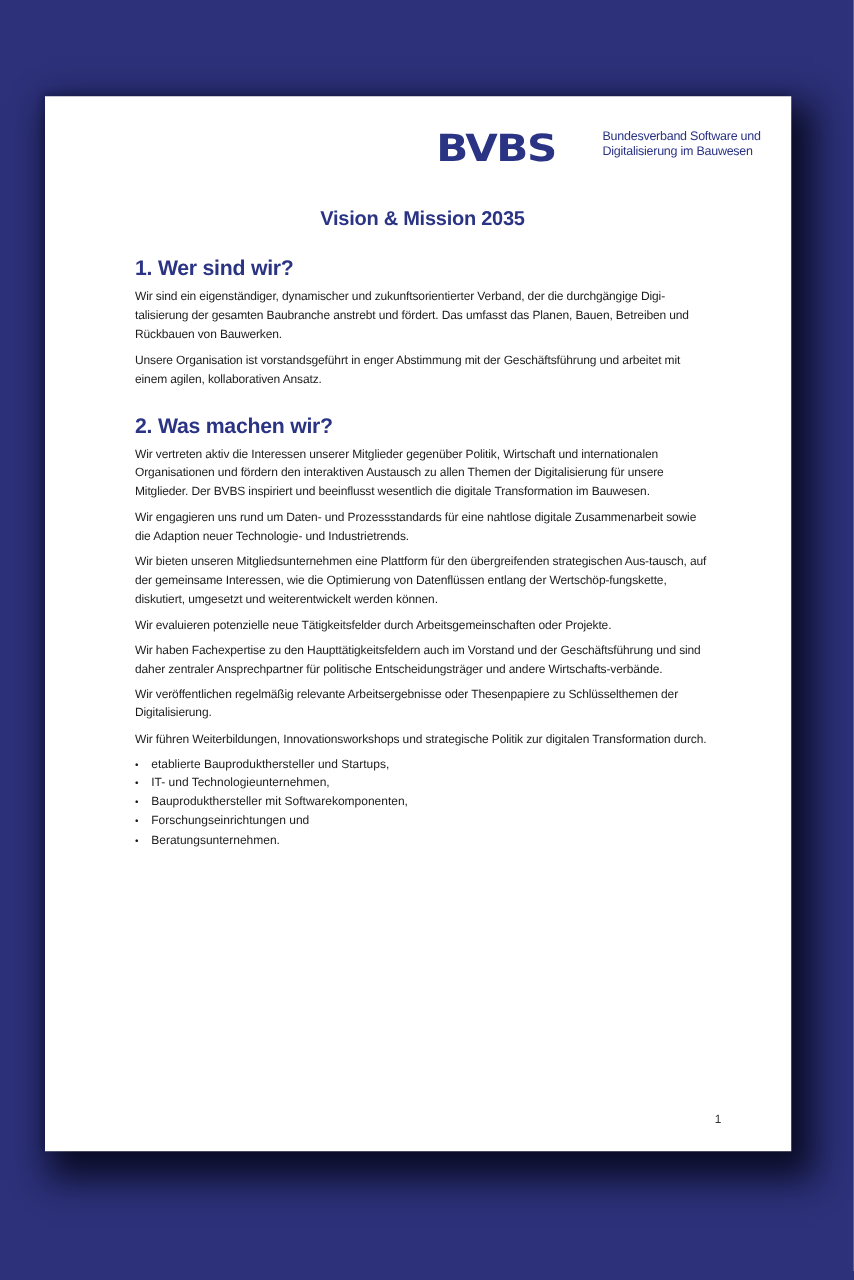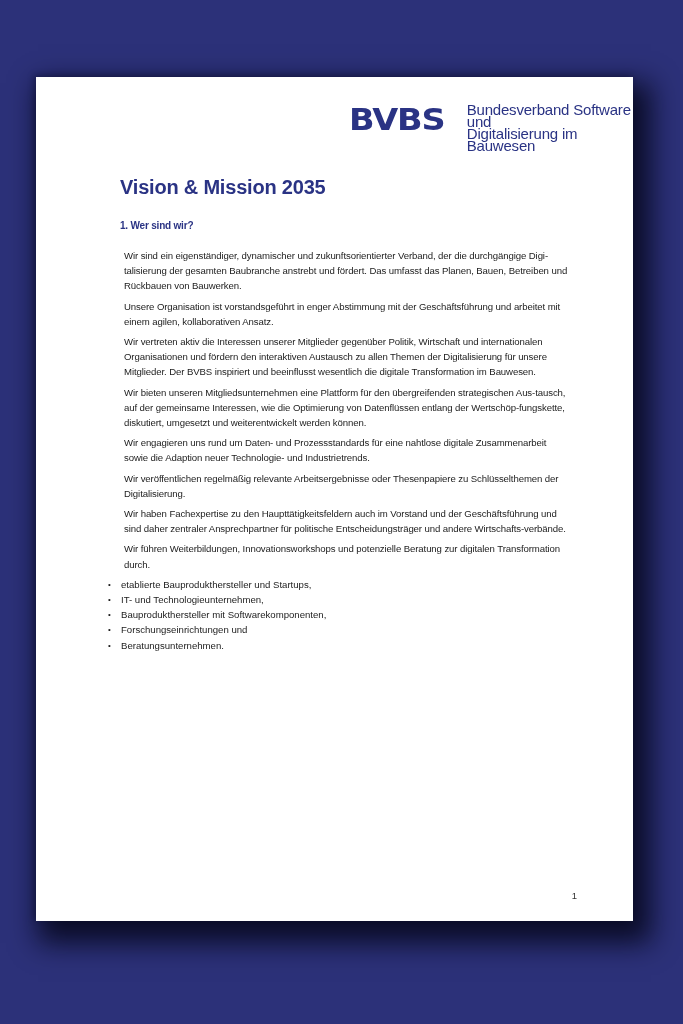--- a/index.html
+++ b/index.html
@@ -19,39 +19,39 @@
     display: flex;  gap: 15px;
   }
   .logo-mark {
     font-family: "DejaVu Sans", sans-serif; font-weight: bold;
     font-size: 30px; letter-spacing: -1px; color: #2a3384;
     transform: scaleX(1.12); transform-origin: left center;
     line-height: 32px; width: 112px;
   }
   .logo-text {
     font-family: "Liberation Sans Narrow", "Liberation Sans", sans-serif;
-    font-size: 15px; line-height: 12px; color: #2a3384; margin-left: 6px;
+    font-size: 10px; line-height: 12px; color: #2a3384; margin-left: 6px;
     letter-spacing: -0.2px;
   }
   .content {
     position: absolute; left: 72px; top: 85px; width: 460px;
     color: #1c1c1c;
   }
   h1 {
-    margin: 12px; color: #2a3384; font-size: 20px; font-weight: bold;
-    line-height: 26px; letter-spacing: -0.2px;
+    margin: 1px; color: #2a3384; font-size: 16px; font-weight: bold;
+    line-height: 26px; letter-spacing: -0.2px; text-align: center;
   }
   h2 {
-    margin: 12px; color: #2a3384; font-size: 10px; font-weight: bold;
+    margin: 0; color: #2a3384; font-size: 17px; font-weight: bold;
     line-height: 20px; letter-spacing: -0.2px;
   }
   .sec1-title { margin-top: 16px; }
   .sec-title { margin-top: 20px; }
   p {
-    margin: 5px 0 0 16px; font-size: 9.6px; line-height: 15.2px;
+    margin: 5px 0 0 0; font-size: 9.6px; line-height: 15.2px;
     letter-spacing: -0.1px; text-align: left;
   }
   p + p { margin-top: 5px; }
   ul { list-style: none; margin: 5px 0 0 0; padding: 0; }
   li { font-size: 9.6px; line-height: 15.2px; position: relative; padding-left: 13px; }
   li .bullet { position: absolute; left: 0; top: 0; font-size: 8px; }
   .page-number {
     position: absolute; right: 56px; bottom: 20px; font-size: 9.5px; color: #333;
   }
 </style>
@@ -70,26 +70,28 @@
   <div class="content">
     <h1>Vision &amp; Mission 2035</h1>
 
     <section>
       <h2 class="sec1-title">1. Wer sind wir?</h2>
       <p>Wir sind ein eigenständiger, dynamischer und zukunftsorientierter Verband, der die durchgängige Digi-talisierung der gesamten Baubranche anstrebt und fördert. Das umfasst das Planen, Bauen, Betreiben und Rückbauen von Bauwerken.</p>
       <p>Unsere Organisation ist vorstandsgeführt in enger Abstimmung mit der Geschäftsführung und arbeitet mit einem agilen, kollaborativen Ansatz.</p>
     </section>
 
     <section>
+      <h2 class="sec-title">2. Was machen wir?</h2>
       <p>Wir vertreten aktiv die Interessen unserer Mitglieder gegenüber Politik, Wirtschaft und internationalen Organisationen und fördern den interaktiven Austausch zu allen Themen der Digitalisierung für unsere Mitglieder. Der BVBS inspiriert und beeinflusst wesentlich die digitale Transformation im Bauwesen.</p>
+      <p>Wir engagieren uns rund um Daten- und Prozessstandards für eine nahtlose digitale Zusammenarbeit sowie die Adaption neuer Technologie- und Industrietrends.</p>
       <p>Wir bieten unseren Mitgliedsunternehmen eine Plattform für den übergreifenden strategischen Aus-tausch, auf der gemeinsame Interessen, wie die Optimierung von Datenflüssen entlang der Wertschöp-fungskette, diskutiert, umgesetzt und weiterentwickelt werden können.</p>
-      <p>Wir engagieren uns rund um Daten- und Prozessstandards für eine nahtlose digitale Zusammenarbeit sowie die Adaption neuer Technologie- und Industrietrends.</p>
+      <p>Wir evaluieren potenzielle neue Tätigkeitsfelder durch Arbeitsgemeinschaften oder Projekte.</p>
+      <p>Wir haben Fachexpertise zu den Haupttätigkeitsfeldern auch im Vorstand und der Geschäftsführung und sind daher zentraler Ansprechpartner für politische Entscheidungsträger und andere Wirtschafts-verbände.</p>
       <p>Wir veröffentlichen regelmäßig relevante Arbeitsergebnisse oder Thesenpapiere zu Schlüsselthemen der Digitalisierung.</p>
-      <p>Wir haben Fachexpertise zu den Haupttätigkeitsfeldern auch im Vorstand und der Geschäftsführung und sind daher zentraler Ansprechpartner für politische Entscheidungsträger und andere Wirtschafts-verbände.</p>
-      <p>Wir führen Weiterbildungen, Innovationsworkshops und potenzielle Beratung zur digitalen Transformation durch.</p>
+      <p>Wir führen Weiterbildungen, Innovationsworkshops und strategische Politik zur digitalen Transformation durch.</p>
     </section>
 
     <section>
       <ul>
         <li><span class="bullet">•</span><span>etablierte Bauprodukthersteller und Startups,</span></li>
         <li><span class="bullet">•</span><span>IT- und Technologieunternehmen,</span></li>
         <li><span class="bullet">•</span><span>Bauprodukthersteller mit Softwarekomponenten,</span></li>
         <li><span class="bullet">•</span><span>Forschungseinrichtungen und</span></li>
         <li><span class="bullet">•</span><span>Beratungsunternehmen.</span></li>
       </ul>

